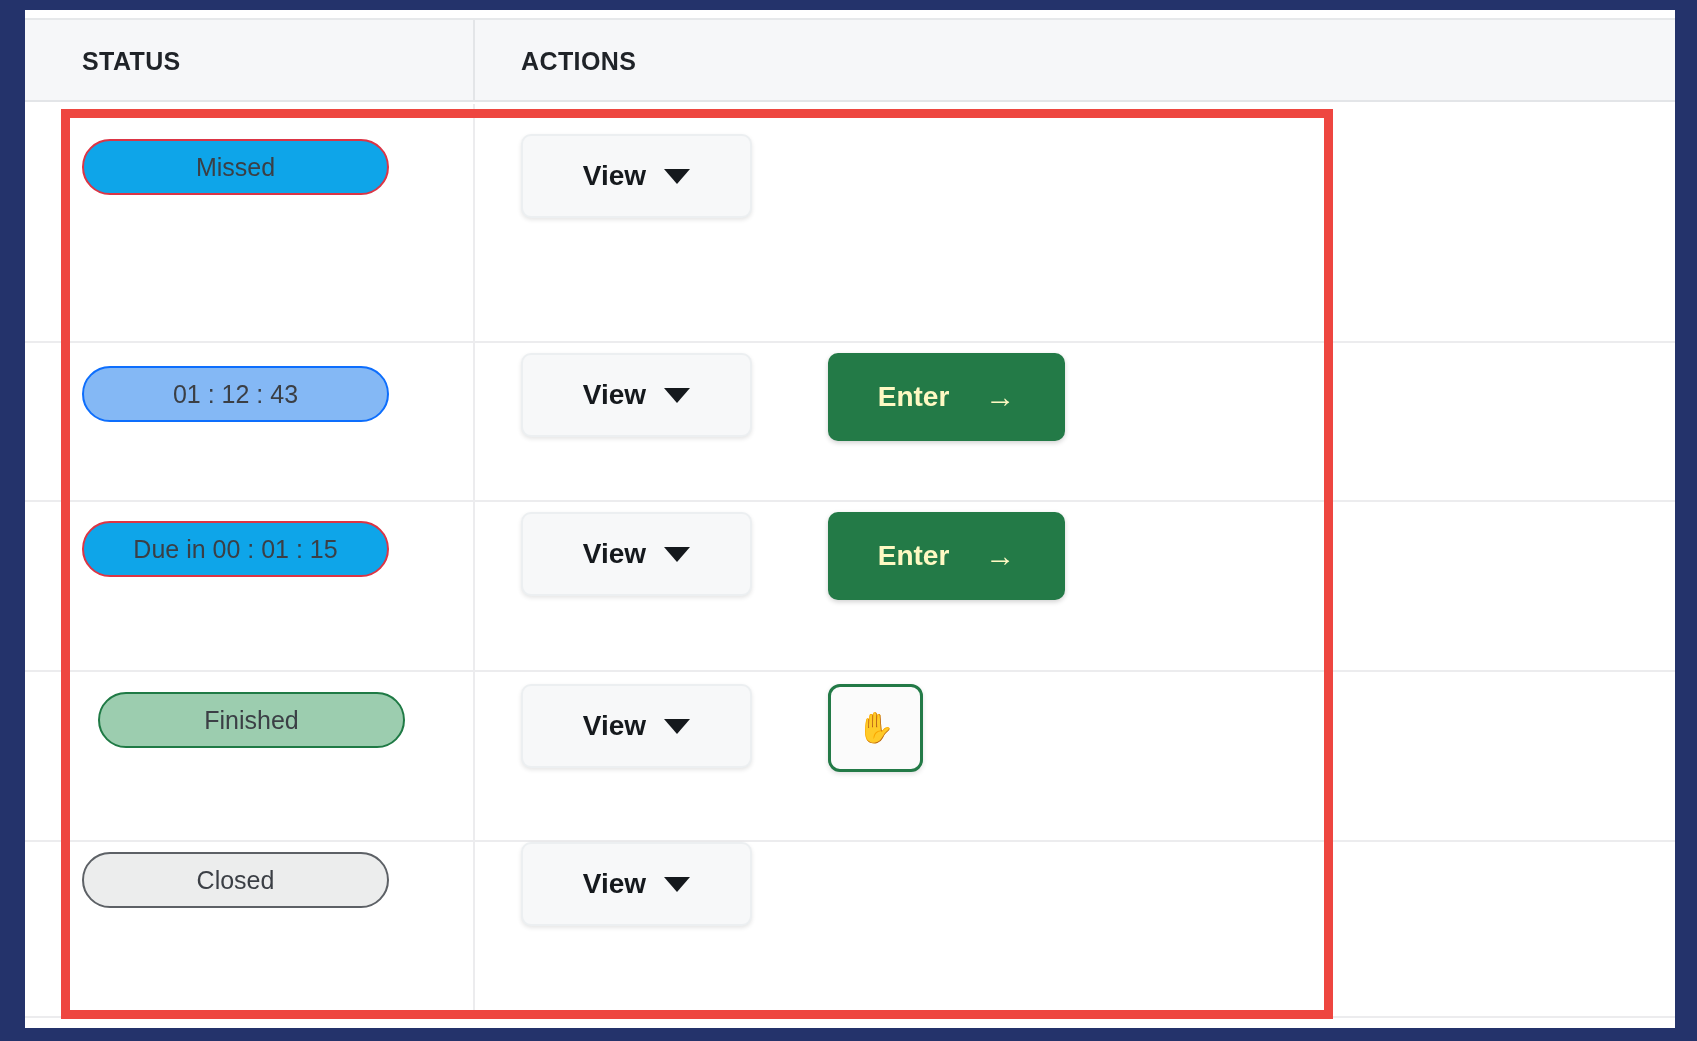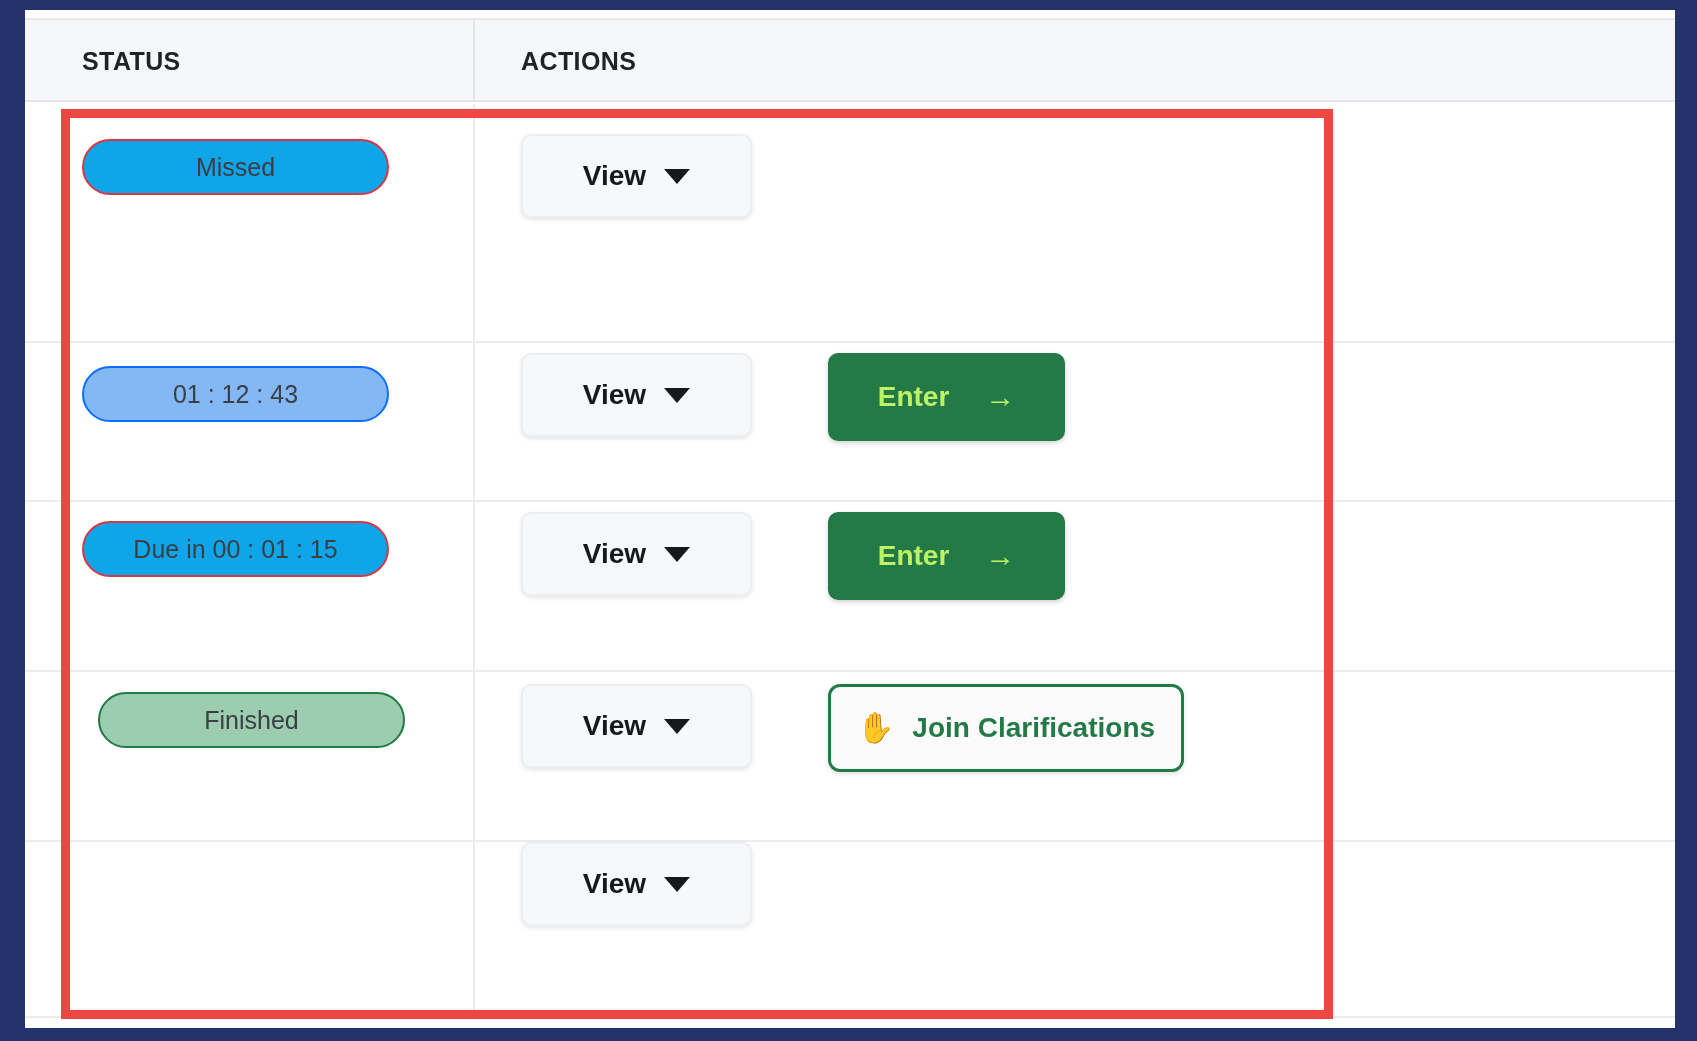--- a/index.html
+++ b/index.html
@@ -138,21 +138,21 @@
     border-left: 13px solid transparent;
     border-right: 13px solid transparent;
     border-top: 15px solid #15191d;
   }
   .btn-enter {
     width: 237px;
     height: 88px;
     border-radius: 10px;
     background: #237a47;
     border: none;
-    color: #bef264;
+    color: #fef9c3;
     gap: 36px;
     box-shadow: 0 2px 5px rgba(0,0,0,0.18);
   }
   .arrow-right { font-size: 30px; line-height: 1; }
   .btn-join {
     height: 88px;
     padding: 0 26px;
     border-radius: 12px;
     background: #fbfbfb;
     border: 3px solid #237a47;
@@ -233,25 +233,27 @@
             <div class="cell-status" style="padding-top: 20px; margin-left: 16px;">
               <div class="badge badge-success">Finished</div>
             </div>
             <div class="cell-actions" style="padding-top: 12px;">
               <div class="btn btn-view">
                 <span>View</span>
                 <span class="caret"></span>
               </div>
               <div class="btn btn-join">
                 <span class="hand-icon">✋</span>
-                <span>Join Clarifications</span>
               </div>
             </div>
           </div>
           <div class="row" style="top: 832px; height: 176px;">
+            <div class="cell-status" style="padding-top: 10px;">
+              <div class="badge badge-default">Closed</div>
+            </div>
             <div class="cell-actions" style="padding-top: 0px;">
               <div class="btn btn-view">
                 <span>View</span>
                 <span class="caret"></span>
               </div>
             </div>
           </div>
         </div>
 
     </div>

